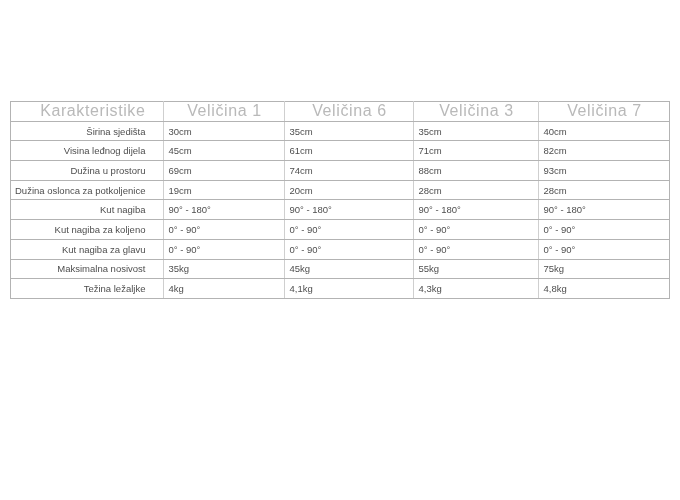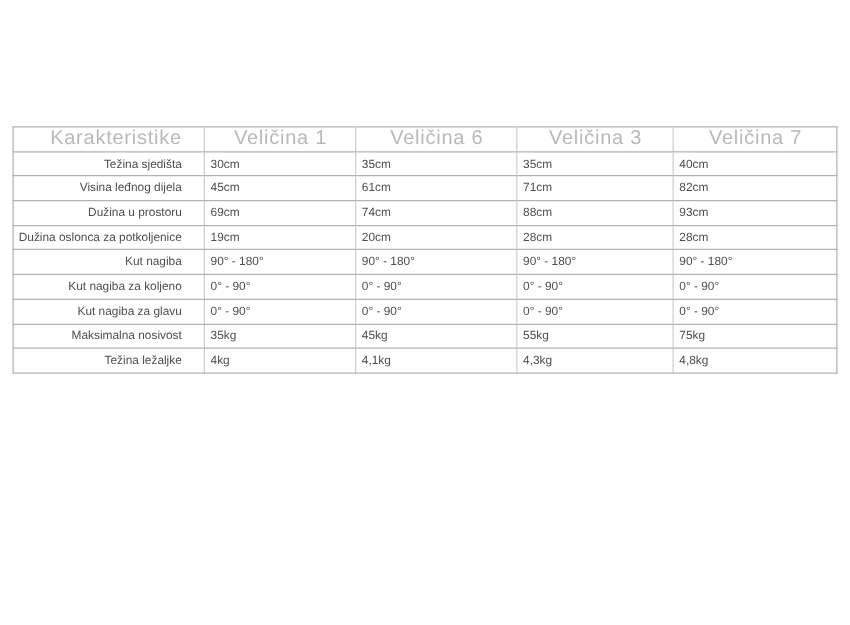--- a/index.html
+++ b/index.html
@@ -78,21 +78,21 @@
       <tr>
         <th>Karakteristike</th>
         <th>Veličina 1</th>
         <th>Veličina 6</th>
         <th>Veličina 3</th>
         <th>Veličina 7</th>
       </tr>
     </thead>
     <tbody>
       <tr>
-        <td>Težina sjedišta</td>
+        <td>Širina sjedišta</td>
         <td>30cm</td>
         <td>35cm</td>
         <td>35cm</td>
         <td>40cm</td>
       </tr>
       <tr>
         <td>Visina leđnog dijela</td>
         <td>45cm</td>
         <td>61cm</td>
         <td>71cm</td>

